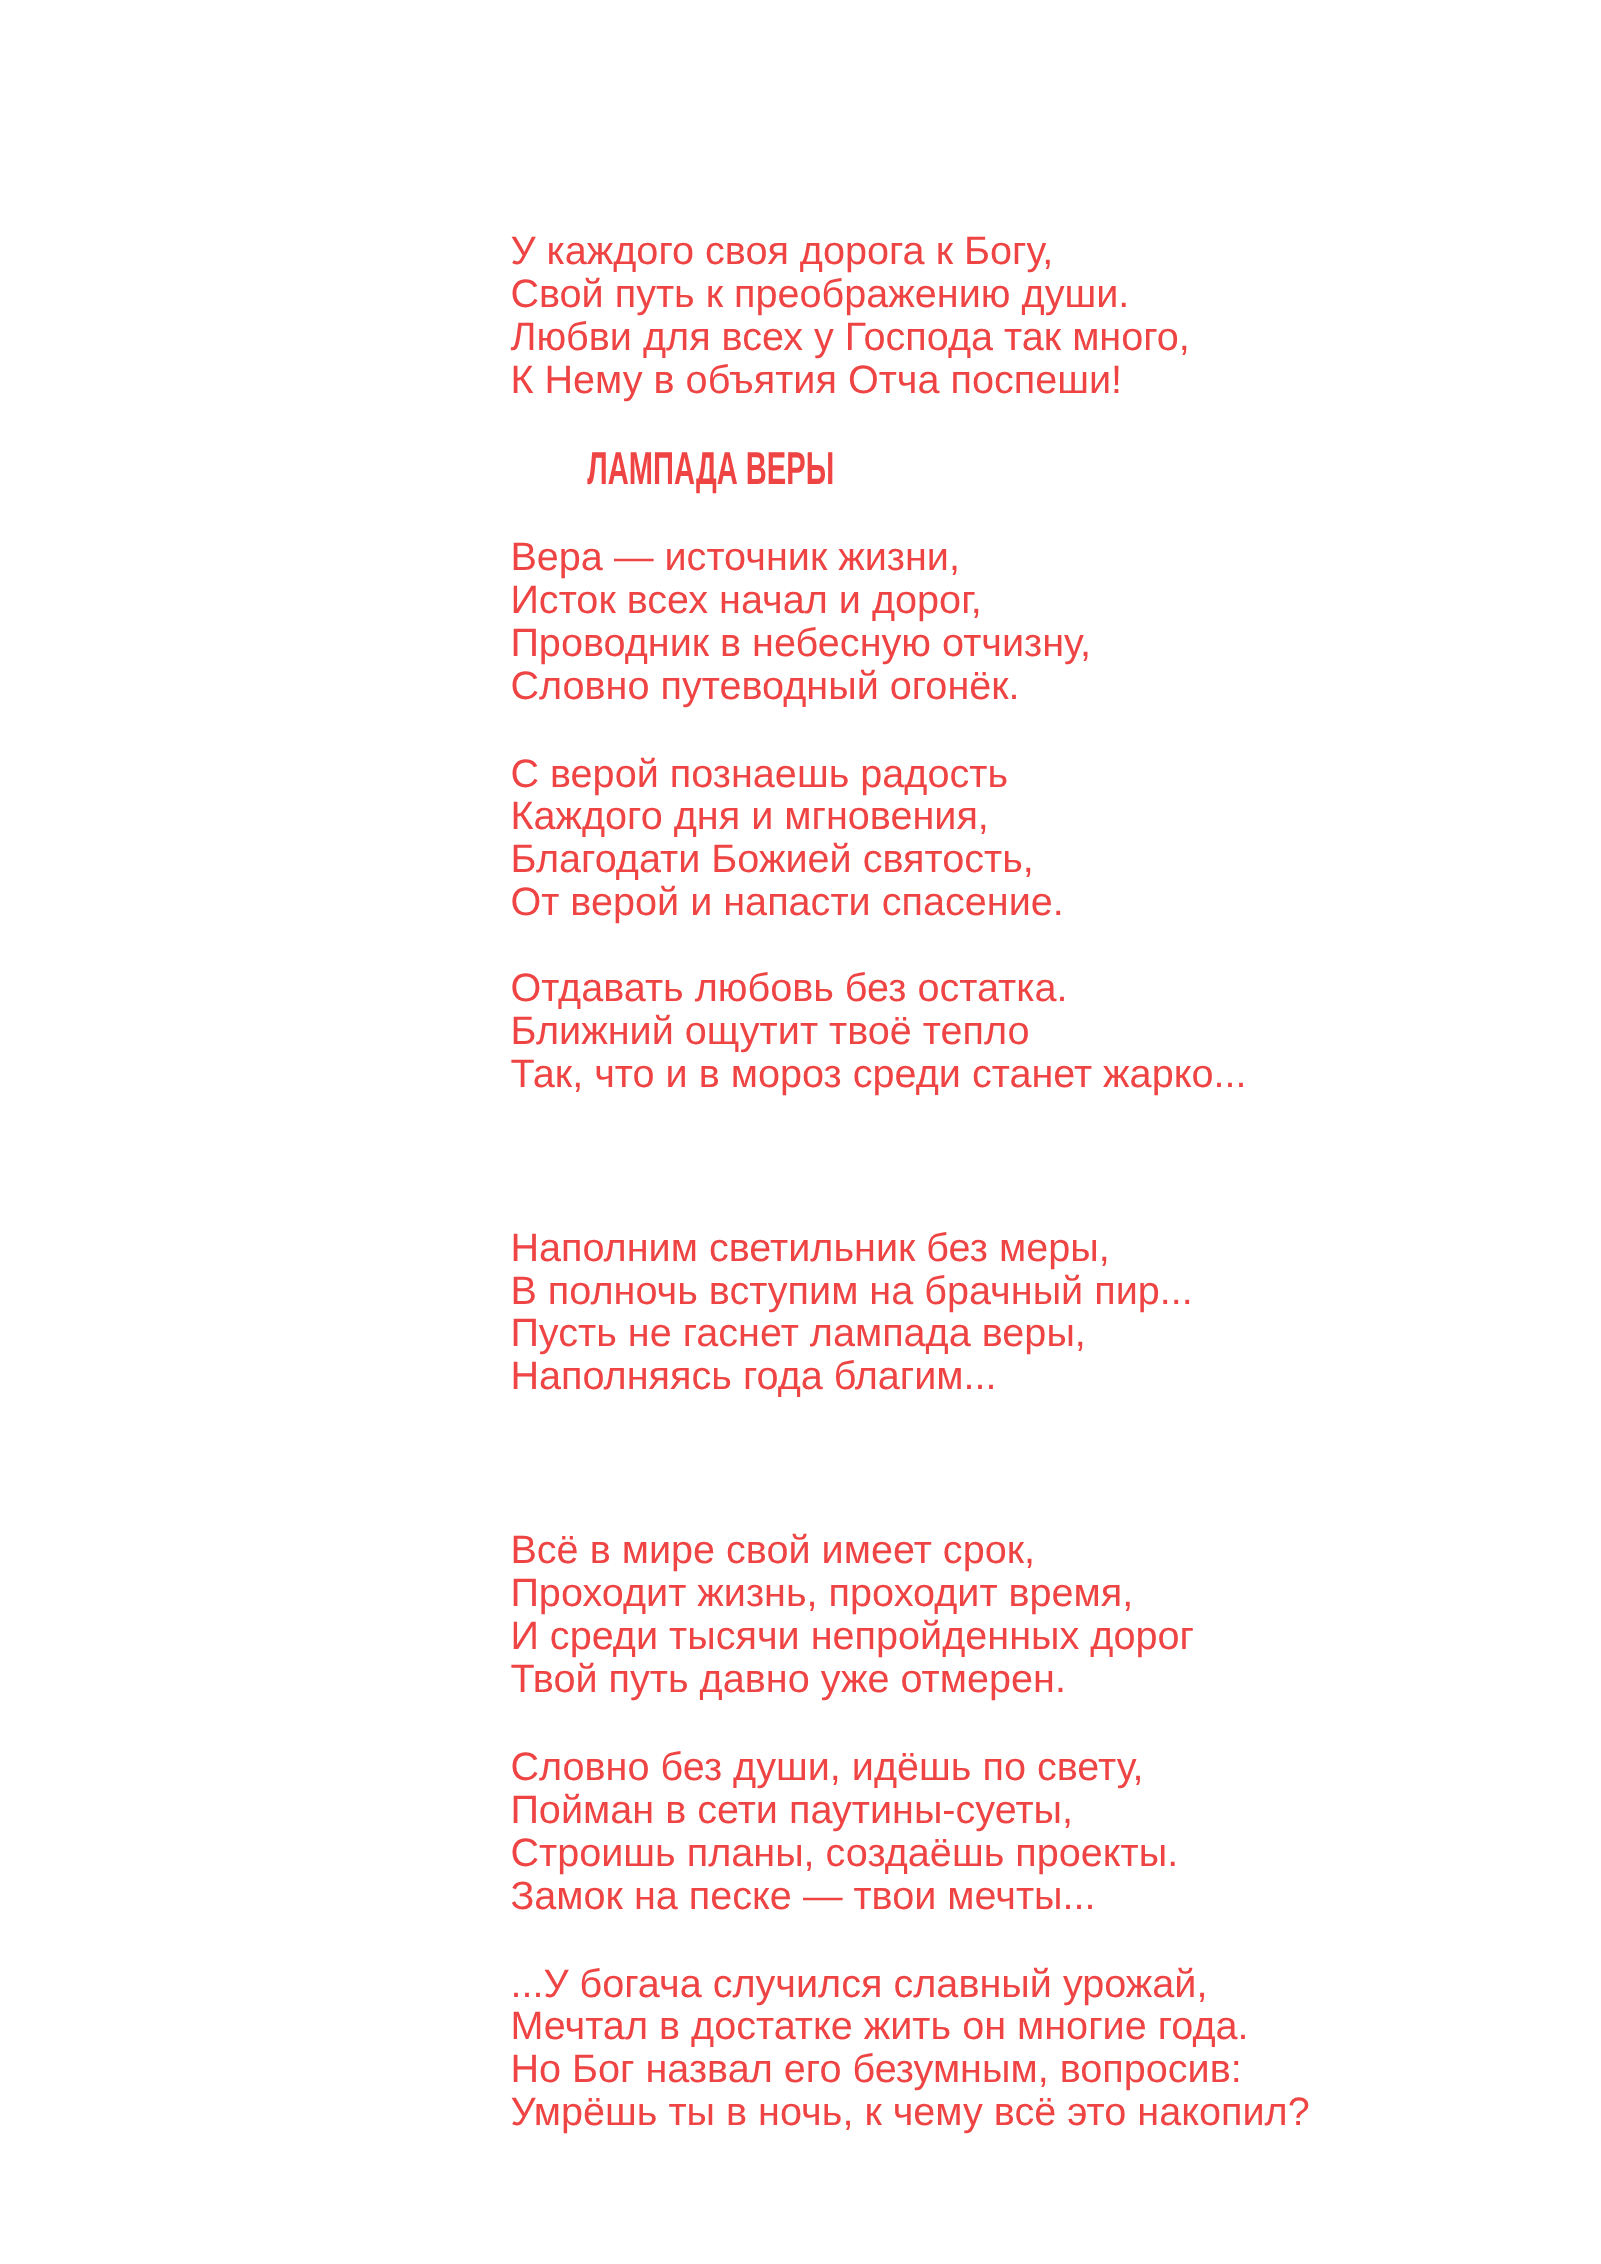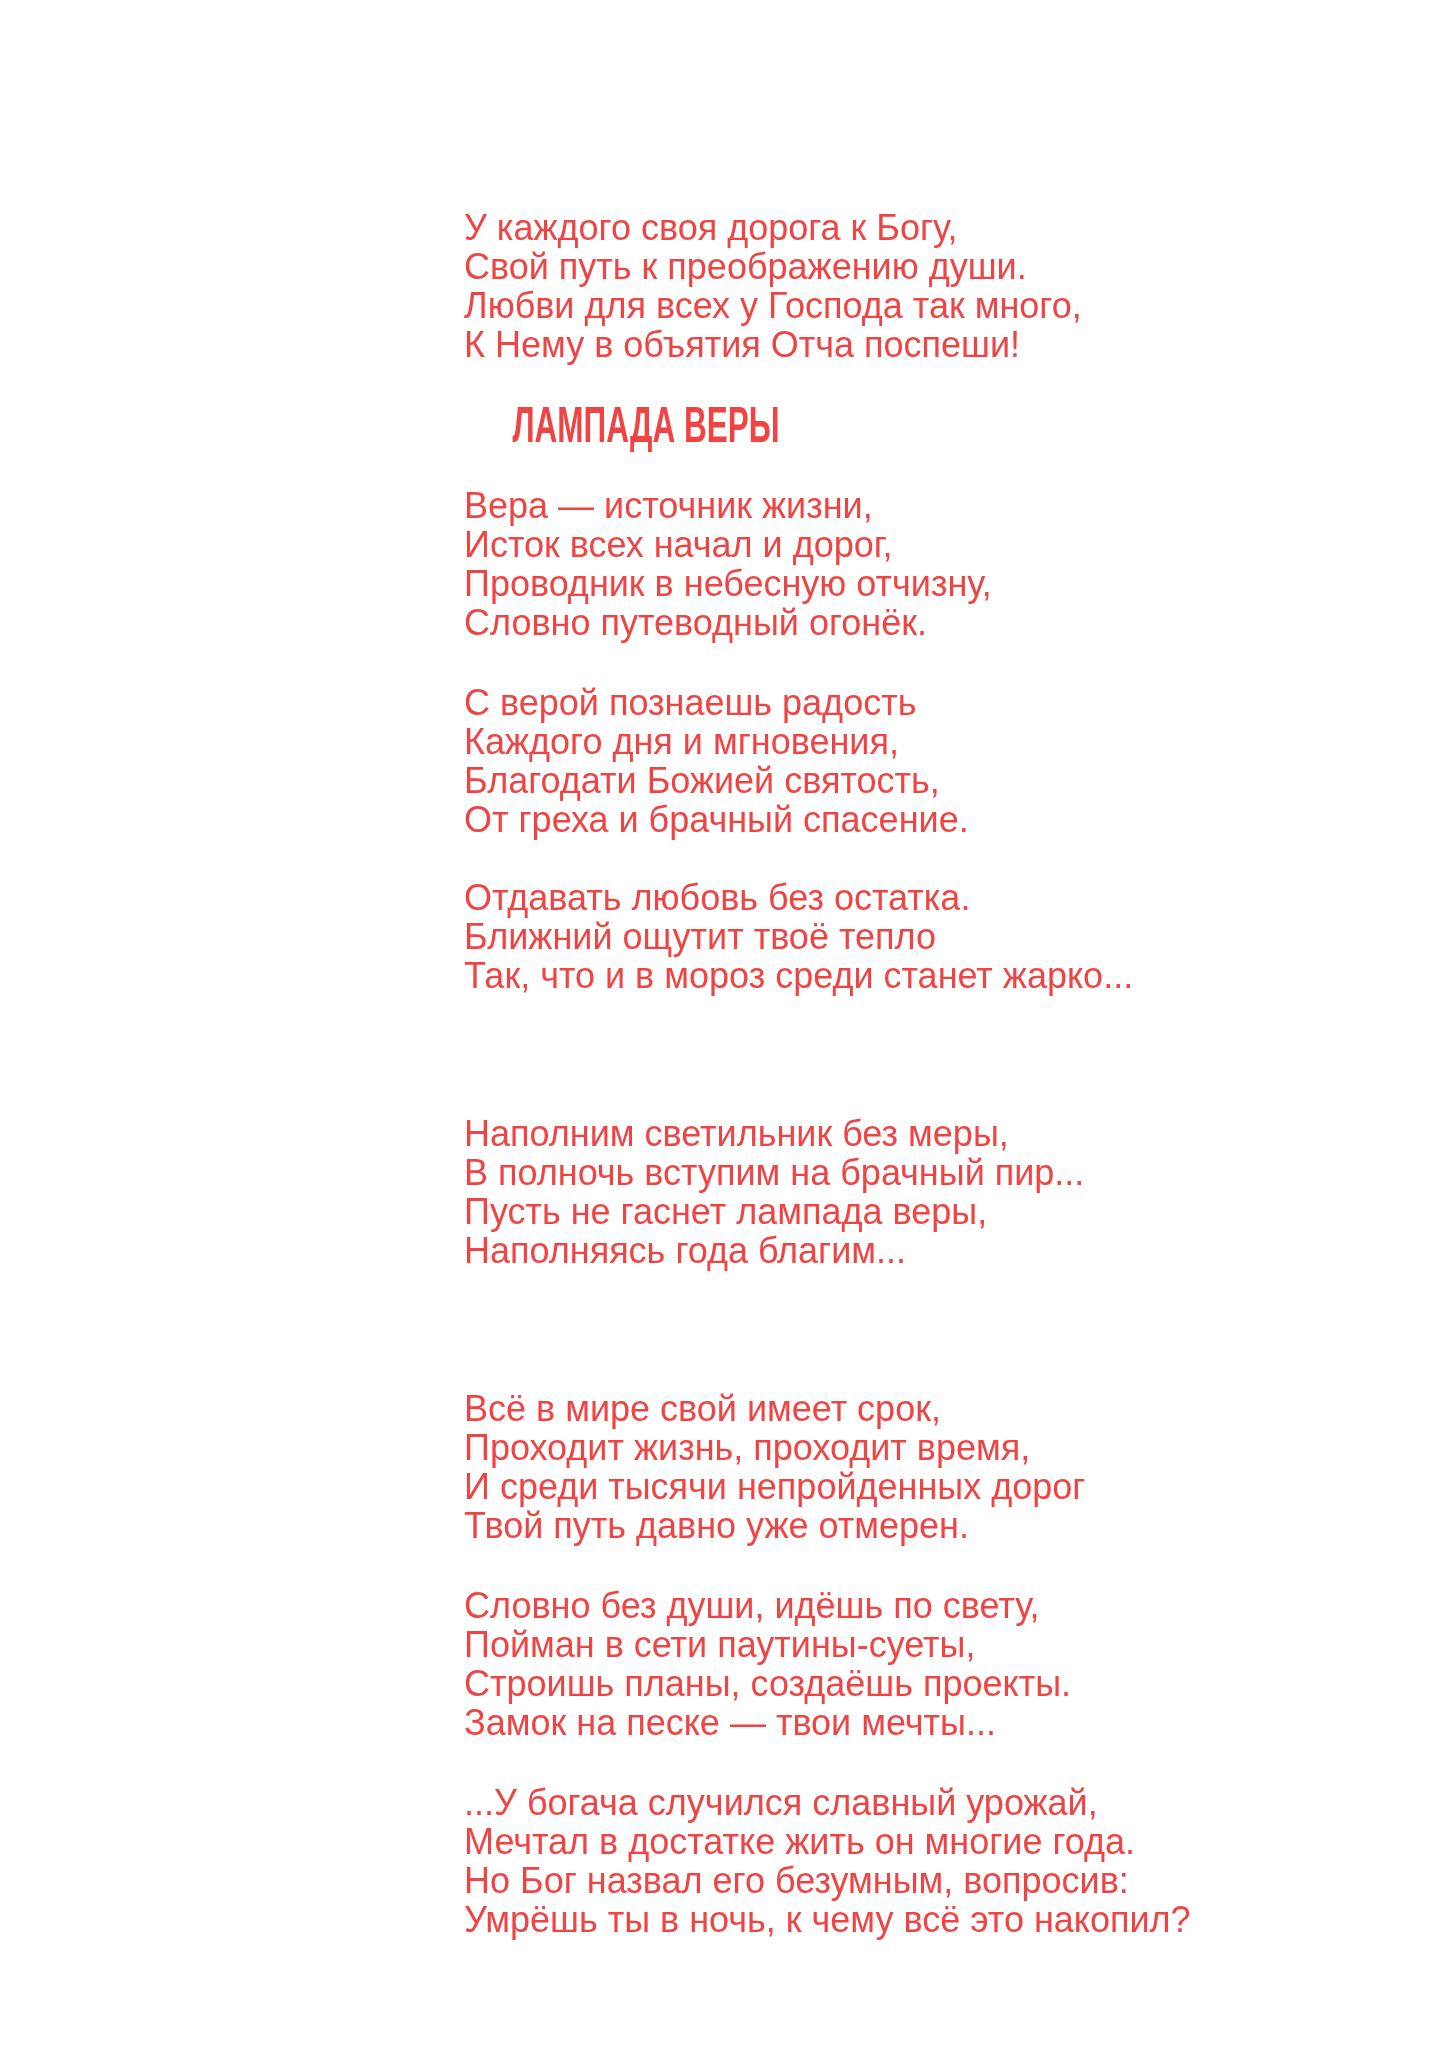--- a/index.html
+++ b/index.html
@@ -28,21 +28,21 @@
     line-height: 39px;
     white-space: pre;
   }
   .poem-title {
     position: absolute;
     left: 176px;
     width: 940px;
     margin: 0;
     padding: 0;
     text-align: center;
-    font-size: 50px;
+    font-size: 42px;
     line-height: 39px;
     font-weight: bold;
     white-space: pre;
   }
   .poem-title .squeeze {
     display: inline-block;
     transform: scaleX(0.63);
     transform-origin: 50% 50%;
   }
   
@@ -75,21 +75,21 @@
     <p class="line">Вера — источник жизни,</p>
     <p class="line">Исток всех начал и дорог,</p>
     <p class="line">Проводник в небесную отчизну,</p>
     <p class="line">Словно путеводный огонёк.</p>
   </div>
 
   <div class="stanza pos-s1b">
     <p class="line">С верой познаешь радость</p>
     <p class="line">Каждого дня и мгновения,</p>
     <p class="line">Благодати Божией святость,</p>
-    <p class="line">От греха и брачный спасение.</p>
+    <p class="line">От верой и напасти спасение.</p>
   </div>
 
   <div class="stanza pos-s1c">
     <p class="line">Отдавать любовь без остатка.</p>
     <p class="line">Ближний ощутит твоё тепло</p>
     <p class="line">Так, что и в мороз среди станет жарко...</p>
   </div>
 
   <div class="stanza pos-s1d">
     <p class="line">Наполним светильник без меры,</p>

